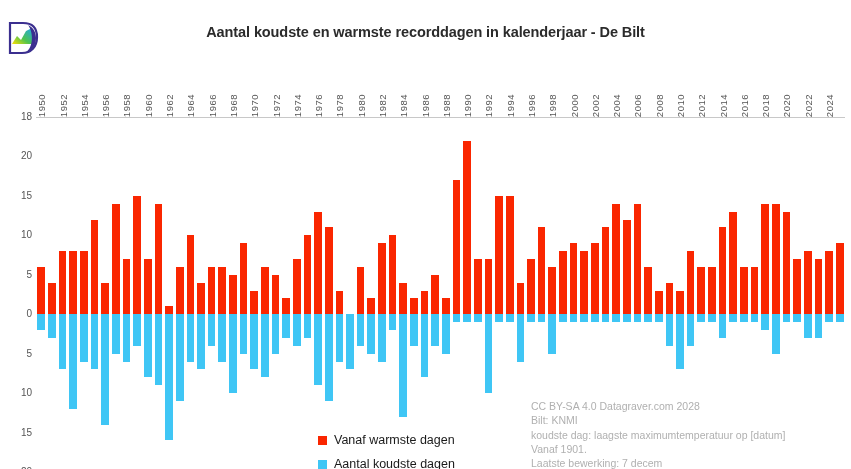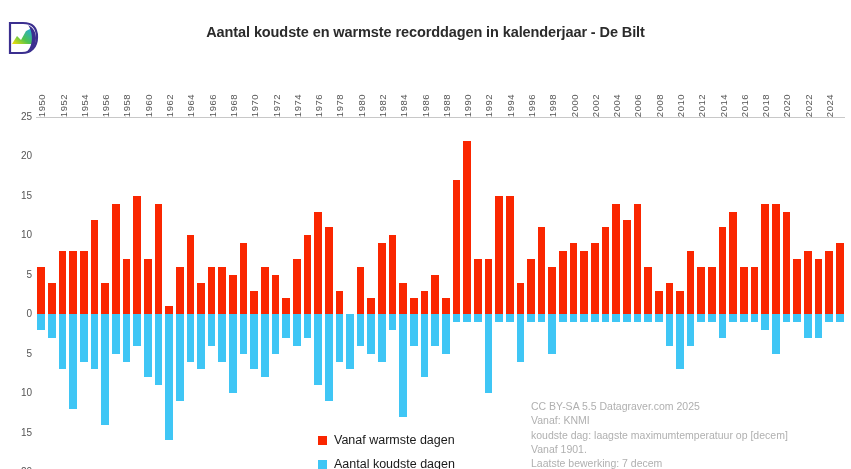--- a/index.html
+++ b/index.html
@@ -92,21 +92,21 @@
       </defs>
       <path d="M4 3 H17 C27 3 31 9 31 17 C31 27 25 33 16 33 H4 Z" fill="none" stroke="#3b2f8f" stroke-width="2.2"></path>
       <path d="M6 24 L11 16 L15 20 L20 11 L26 8 L26 24 Z" fill="url(#lg)"></path>
       <path d="M22 5 C28 8 30 13 30 18 C30 26 26 31 20 32 C27 28 28 13 22 5 Z" fill="#3b2f8f"></path>
     </svg>
   </div>
 
   <div class="title">Aantal koudste en warmste recorddagen in kalenderjaar - De Bilt</div>
 
   <div class="yaxis">
-      <div class="ytick" style="top: -5px;">25</div>
+      <div class="ytick" style="top: -5px;">18</div>
       <div class="ytick" style="top: 34.4444px;">20</div>
       <div class="ytick" style="top: 73.8889px;">15</div>
       <div class="ytick" style="top: 113.333px;">10</div>
       <div class="ytick" style="top: 152.778px;">5</div>
       <div class="ytick" style="top: 192.222px;">0</div>
       <div class="ytick" style="top: 231.667px;">5</div>
       <div class="ytick" style="top: 271.111px;">10</div>
       <div class="ytick" style="top: 310.556px;">15</div>
       <div class="ytick" style="top: 350px;">20</div>
     </div>
@@ -313,15 +313,15 @@
       <div class="legend-row">
         <span class="legend-swatch" style="background: rgb(250, 38, 0);"></span>
         <span class="legend-label">Vanaf warmste dagen</span>
       </div>
       <div class="legend-row">
         <span class="legend-swatch" style="background: rgb(63, 198, 245);"></span>
         <span class="legend-label">Aantal koudste dagen</span>
       </div>
     </div>
 
-  <div class="footer"><div>CC BY-SA 5.5 Datagraver.com 2025</div><div>Vanaf: KNMI</div><div>koudste dag: laagste maximumtemperatuur op [decem]</div><div>Vanaf 1901.</div><div>Laatste bewerking: 7 decem</div></div>
+  <div class="footer"><div>CC BY-SA 4.0 Datagraver.com 2028</div><div>Bilt: KNMI</div><div>koudste dag: laagste maximumtemperatuur op [datum]</div><div>Vanaf 1901.</div><div>Laatste bewerking: 7 decem</div></div>
 
 </div>
 
 </body></html>

